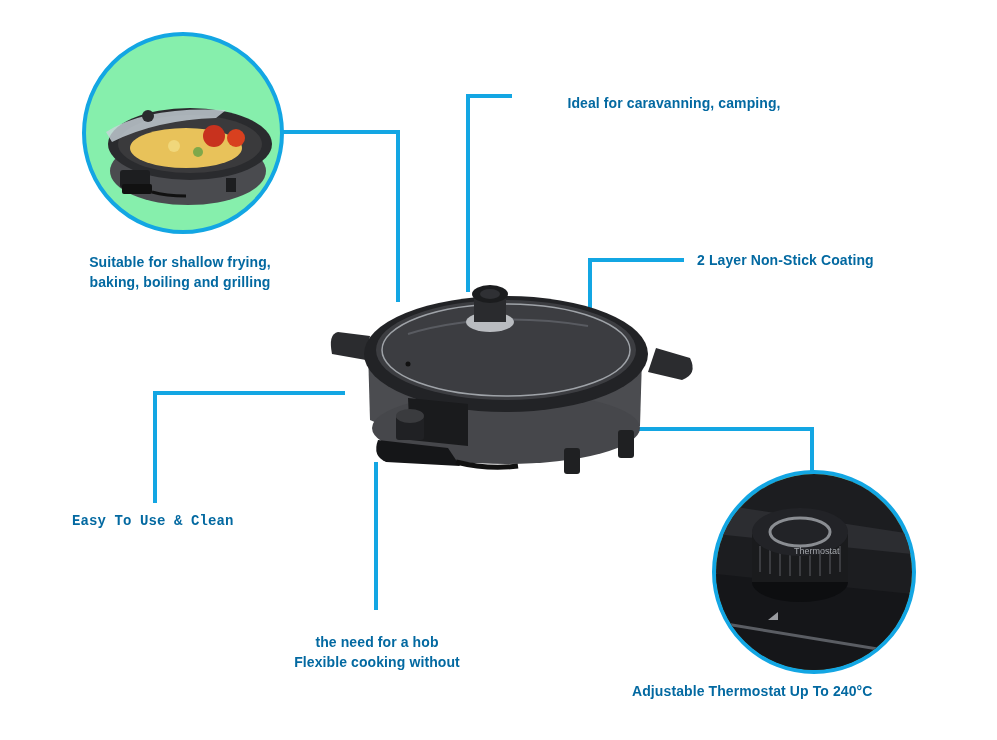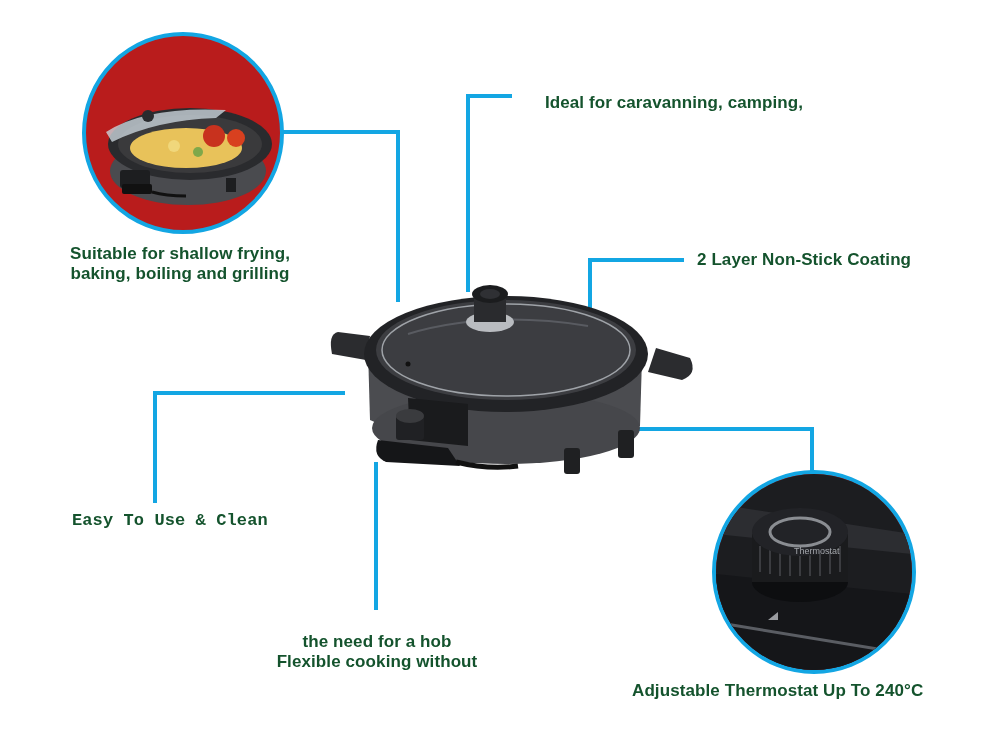--- a/index.html
+++ b/index.html
@@ -1,23 +1,23 @@
 <!DOCTYPE html>
 <html><head>
 <meta charset="utf-8">
 <style>
   html, body { margin:0; padding:0; background:#ffffff; }
   body { width:997px; height:740px; position:relative; overflow:hidden;
          font-family:"Liberation Sans", "DejaVu Sans", sans-serif; }
   .line { position:absolute; background:#13a6e3; }
-  .label { position:absolute; color:#14532d; font-weight:bold; font-size:17px;
+  .label { position:absolute; color:#0369a1; font-weight:bold; font-size:14px;
            line-height:20px; text-align:center; white-space:nowrap; letter-spacing:0.1px; }
   .label.left { text-align:center; }
   .circle { position:absolute; border:4px solid #13a6e3; border-radius:50%;
-            overflow:hidden; background:#b91c1c; box-sizing:border-box; }
+            overflow:hidden; background:#86efac; box-sizing:border-box; }
   svg { display:block; }
 </style>
 </head>
 <body>
 
 <div>
   <div class="line" style="left:282px;top:130px;width:118px;height:4px;"></div>
   <div class="line" style="left:396px;top:130px;width:4px;height:172px;"></div>
 </div>
 <div>
@@ -52,21 +52,21 @@
     <circle cx="150" cy="102" r="9" fill="#d8401f"></circle>
     <path d="M20 96 Q60 70 140 74 L130 82 Q70 84 26 106 Z" fill="#c9d3da" opacity="0.8"></path>
     <circle cx="62" cy="80" r="6" fill="#2a2b2e"></circle>
     <rect x="34" y="134" width="30" height="18" rx="3" fill="#1d1e20"></rect>
     <rect x="36" y="148" width="30" height="10" rx="2" fill="#111"></rect>
     <rect x="140" y="142" width="10" height="14" fill="#1d1e20"></rect>
     <path d="M66 156 Q80 160 100 160" stroke="#111" stroke-width="3" fill="none"></path>
   </svg>
 </div>
 
-<div class="label" style="left:50px;top:244px;width:260px;text-align:center;">
+<div class="label" style="left:50px;top:252px;width:260px;text-align:center;">
   <div>Suitable for shallow frying,</div>
   <div>baking, boiling and grilling</div>
 </div>
 
 <div class="label" style="left:514px;top:93px;width:320px;">
   <div>Ideal for caravanning, camping,</div>
 </div>
 
 <div class="label left" style="left:697px;top:250px;">
   <div>2 Layer Non-Stick Coating</div>

